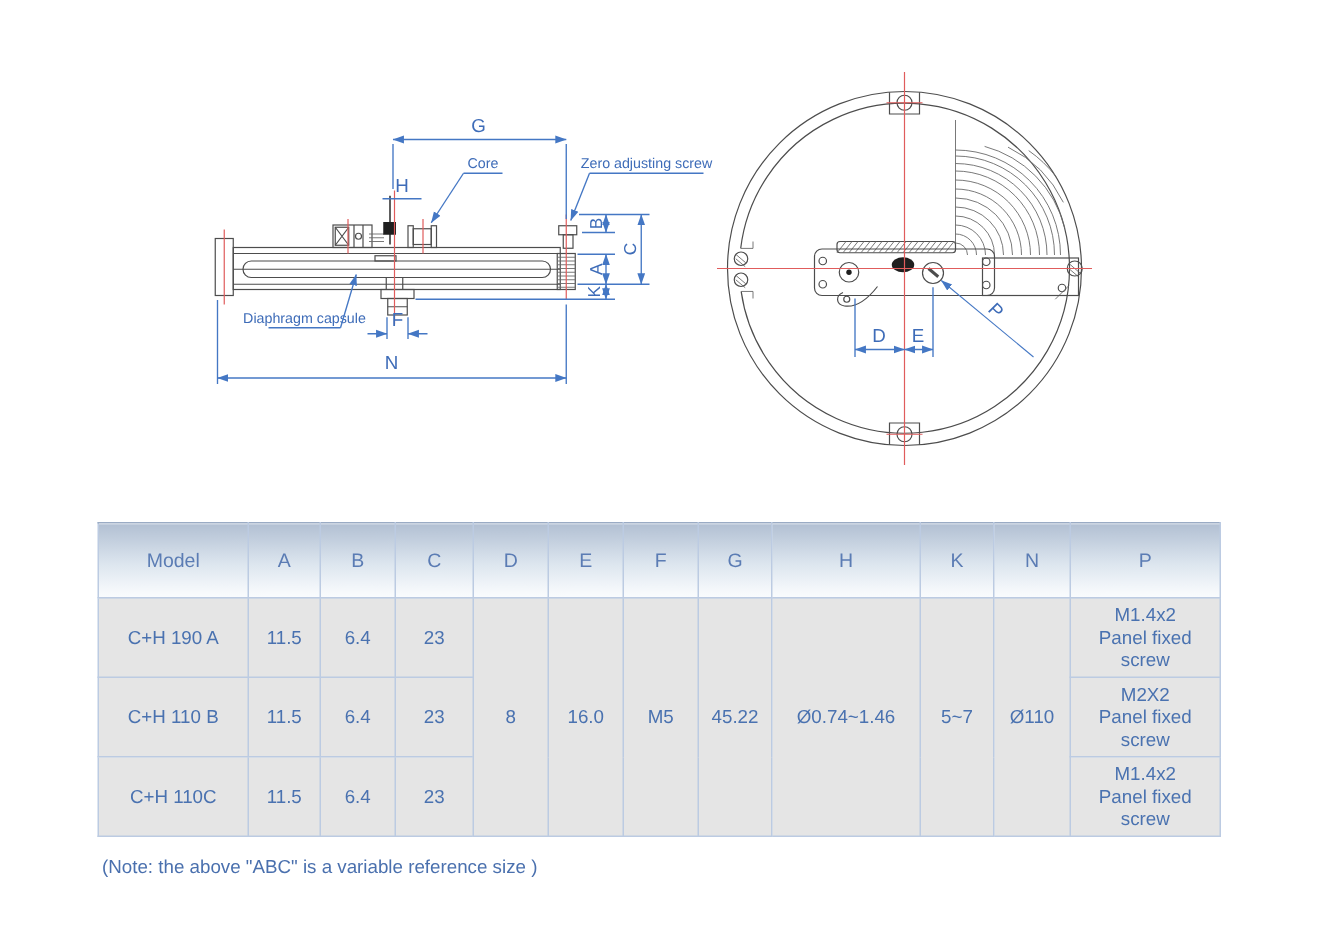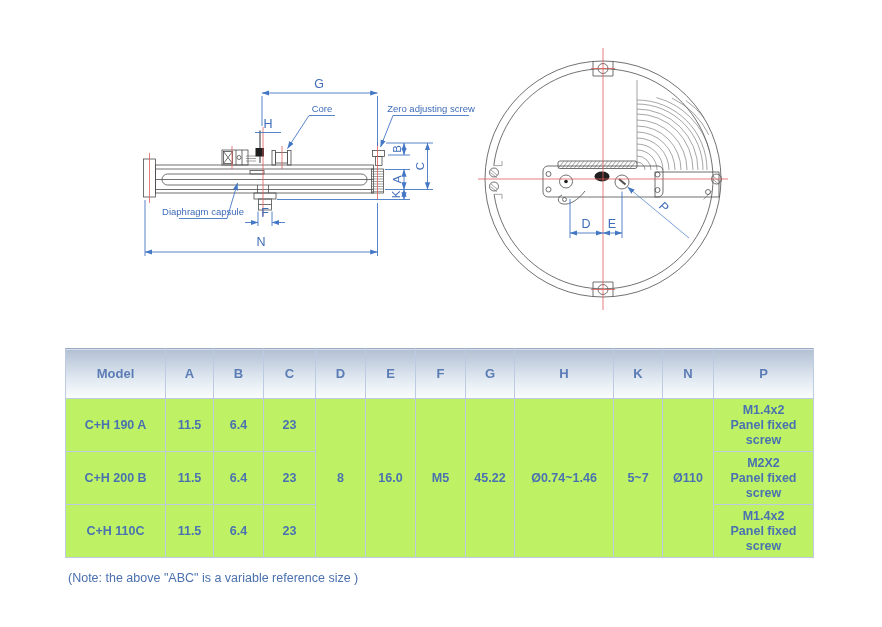--- a/index.html
+++ b/index.html
@@ -11,25 +11,25 @@
   .red{stroke:#e05c5c;stroke-width:0.8;fill:none;}
   .dim{stroke:#4477c4;stroke-width:0.9;fill:none;}
   .dimtxt{fill:#3e6cb8;font-size:11.5px;text-anchor:middle;}
   .dimtxt2{fill:#3e6cb8;font-size:12.5px;text-anchor:middle;}
   .calltxt{fill:#3e6cb8;font-size:9.5px;text-anchor:middle;}
   .blk{fill:#1f1f1f;stroke:none;}
 
   #spec-table{position:absolute;left:65px;top:348px;border-collapse:collapse;table-layout:fixed;
         width:748px;color:#4a72b0;}
   #spec-table td,#spec-table th{border:1px solid #bccbe2;text-align:center;vertical-align:middle;
-        font-weight:bold;font-size:12.5px;padding:0;}
+        font-weight:normal;font-size:12.5px;padding:0;}
   #spec-table thead th{height:49px;font-size:13px;color:#5b7cb4;
         background:linear-gradient(#b2c0d3,#dde6ef 55%,#f5f8fb 90%,#fafcfe);
         border-top:1px solid #9aabc4;}
-  #spec-table tbody td{height:52px;background:#bef264;}
+  #spec-table tbody td{height:52px;background:#e5e5e5;}
   .p-cell{white-space:pre-line;line-height:15px;font-size:12px;}
   #note{position:absolute;left:68px;top:571px;font-size:12.5px;color:#4a70ae;}
 </style>
 </head>
 <body>
 
 <div id="page">
 
 <svg id="drawing" width="882" height="335" viewBox="0 0 882 335">
   <defs>
@@ -237,21 +237,21 @@
       <td rowspan="3">M5</td>
       <td rowspan="3">45.22</td>
       <td rowspan="3">Ø0.74~1.46</td>
       <td rowspan="3">5~7</td>
       <td rowspan="3">Ø110</td>
       <td class="p-cell">M1.4x2
 Panel fixed
 screw</td>
     </tr>
     <tr>
-      <td>C+H 200 B</td>
+      <td>C+H 110 B</td>
       <td>11.5</td>
       <td>6.4</td>
       <td>23</td>
       <td class="p-cell">M2X2
 Panel fixed
 screw</td>
     </tr>
     <tr>
       <td>C+H 110C</td>
       <td>11.5</td>

